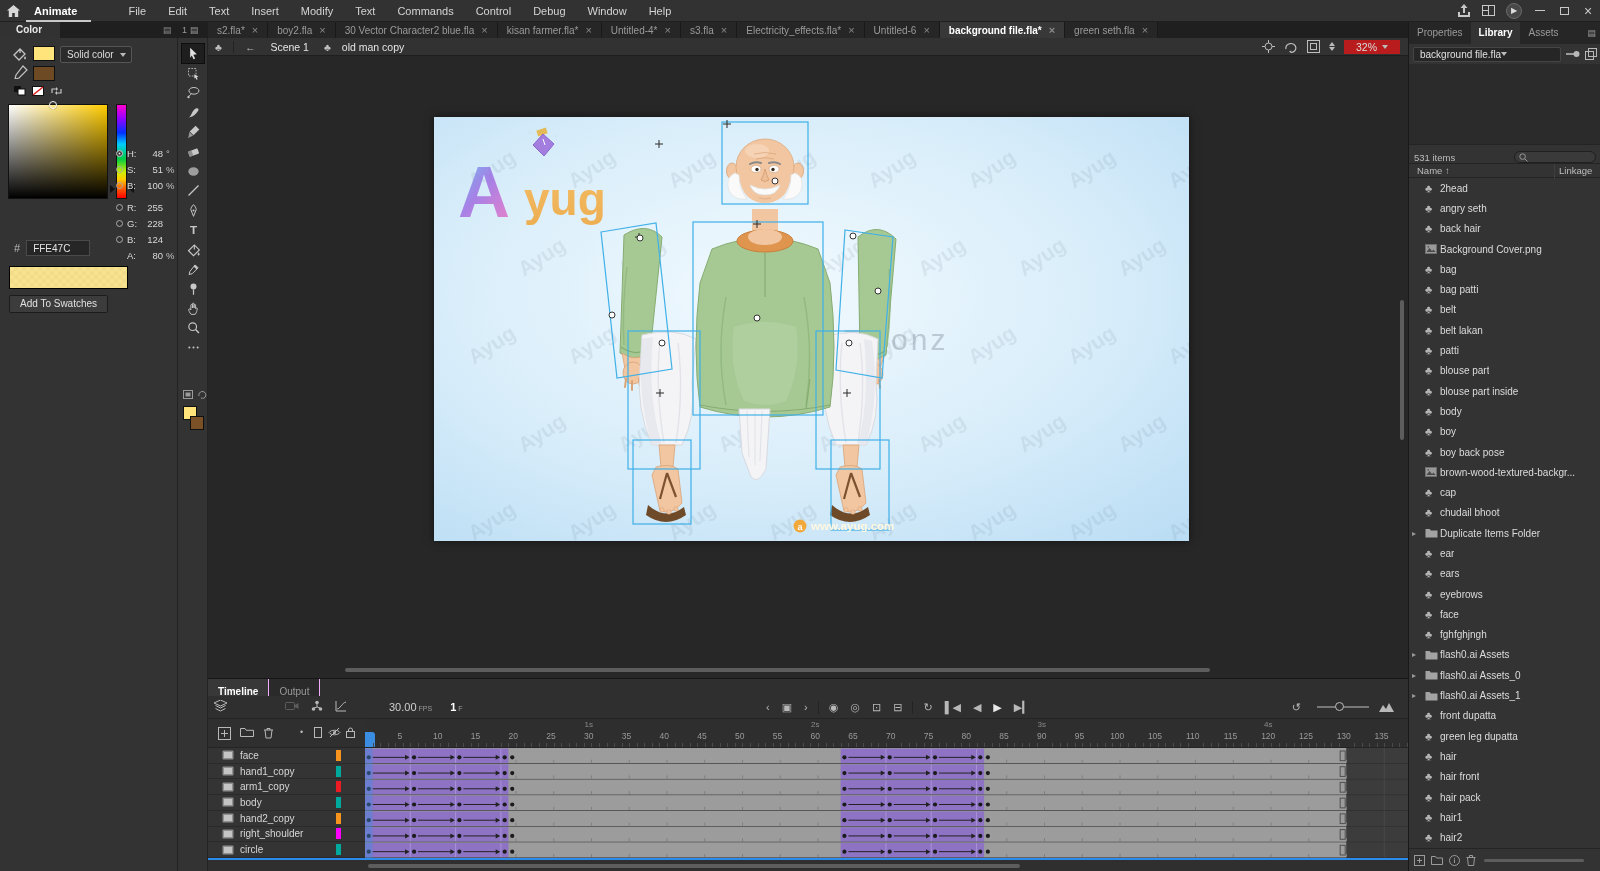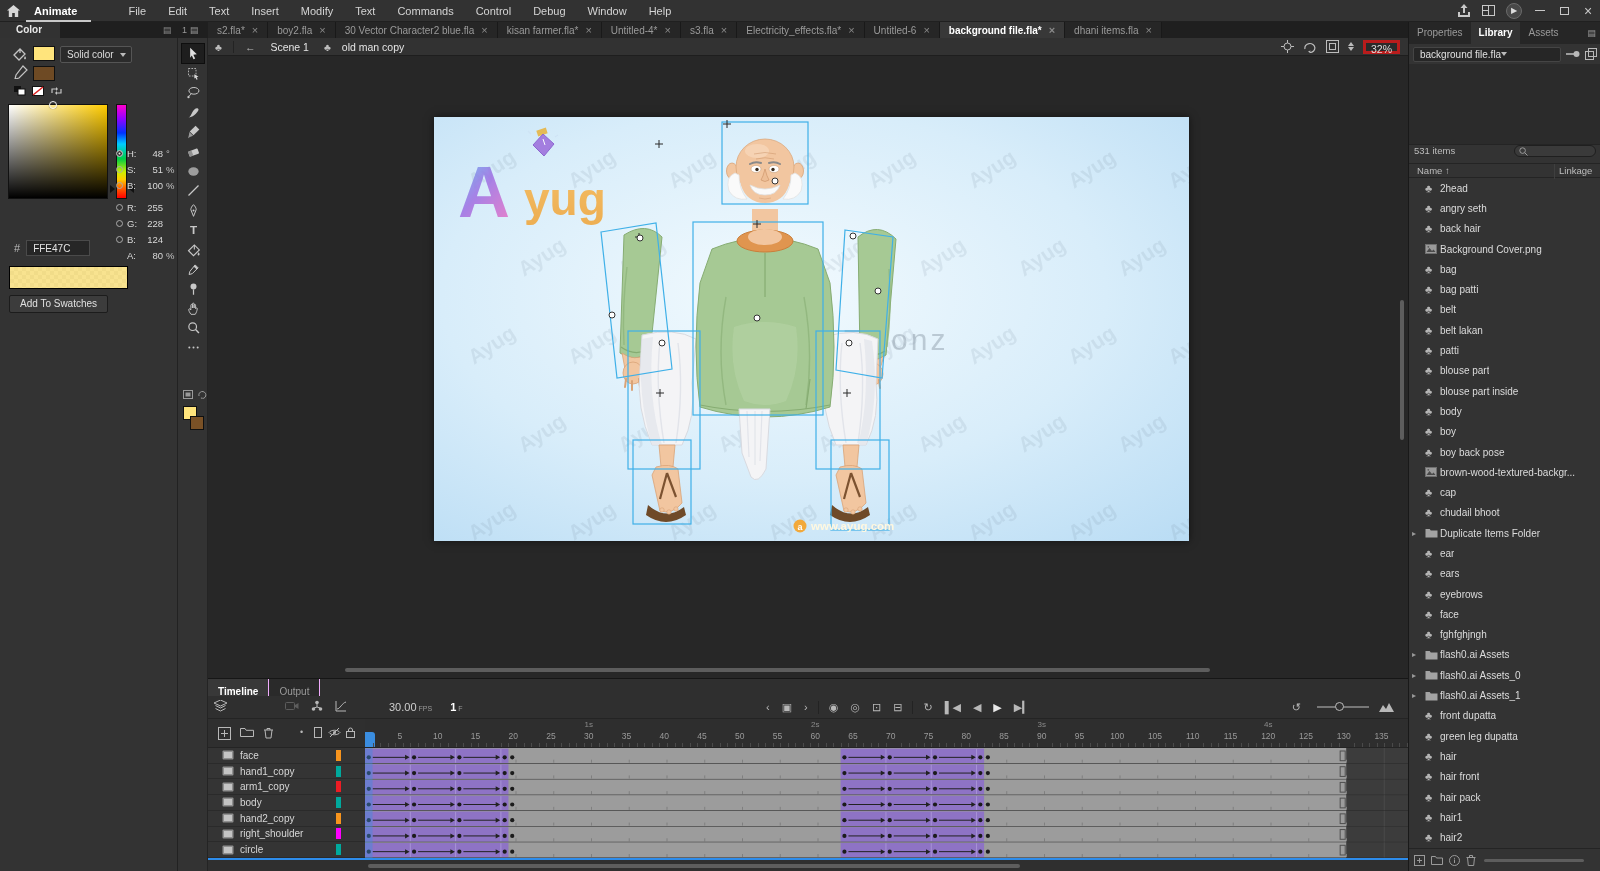--- a/index.html
+++ b/index.html
@@ -89,22 +89,22 @@
   .doc-tab{display:flex;align-items:center;gap:7px;padding:0 9px;height:16px;background:#262626;
            border-right:1px solid #191919;color:#9a9a9a;font-size:10px;white-space:nowrap;}
   .doc-tab.active{background:#383838;color:#fff;font-weight:bold;}
   .doc-tab-close{color:#8a8a8a;font-size:11px;line-height:10px;}
 
   #editbar{position:absolute;left:0;top:16px;width:1200px;height:18px;background:#323232;
            border-bottom:1px solid #1e1e1e;display:flex;align-items:center;font-size:10.5px;}
   .eb-ic{color:#bdbdbd;margin:0 7px;}
   .eb-sep{width:1px;height:12px;background:#232323;margin:0 4px;}
   #eb-right{margin-left:auto;display:flex;align-items:center;gap:9px;padding-right:8px;}
-  #zoom-field{display:flex;align-items:center;gap:5px;background:#2a2a2a;border:3px solid #b91c1c;
-      height:14px;padding:0 5px;color:#ddd;flex-direction:column;}
+  #zoom-field{display:flex;align-items:center;gap:5px;background:#2a2a2a;border:7px solid #b91c1c;
+      height:14px;padding:0 5px;color:#ddd;}
   .stepper{display:flex;flex-direction:column;gap:1px;}
   .st-up{width:0;height:0;border-left:3px solid transparent;border-right:3px solid transparent;border-bottom:4px solid #bbb;}
   .st-dn{width:0;height:0;border-left:3px solid transparent;border-right:3px solid transparent;border-top:4px solid #bbb;}
 
   #canvas{position:absolute;left:0;top:34px;width:1200px;height:622px;background:#272727;overflow:hidden;}
   #stage{position:absolute;left:226px;top:61px;width:755px;height:424px;box-shadow:0 0 8px rgba(0,0,0,0.55);}
   #canvas-hscroll{position:absolute;left:137px;top:612px;width:865px;height:4px;background:#5d5d5d;border-radius:2px;}
   #canvas-vscroll{position:absolute;left:1192px;top:244px;width:4px;height:140px;background:#5d5d5d;border-radius:2px;}
 
   
@@ -146,21 +146,21 @@
   
   #rightpanel{position:absolute;left:1408px;top:22px;width:192px;height:849px;background:#333333;border-left:1px solid #191919;}
   #rp-tabs{position:absolute;left:0;top:0;width:192px;height:22px;background:#262626;display:flex;align-items:center;}
   .rp-tab{padding:0 8px;font-size:10px;color:#9a9a9a;line-height:22px;}
   .rp-tab.active{color:#fff;font-weight:bold;background:#333333;height:22px;}
   #rp-menu{position:absolute;right:4px;top:6px;color:#9a9a9a;font-size:9px;}
   #lib-docrow{position:absolute;left:0;top:22px;width:192px;height:20px;display:flex;align-items:center;gap:5px;padding:0 4px;}
   #lib-docsel{flex:1;height:15px;background:#262626;border:1px solid #454545;border-radius:2px;color:#e0e0e0;
       font-size:10px;display:flex;align-items:center;justify-content:flex-start;padding:0 6px;}
   #lib-preview{position:absolute;left:0;top:42px;width:192px;height:81px;background:#2b2b2b;border-bottom:1px solid #242424;}
-  #lib-countrow{position:absolute;left:0;top:123px;width:192px;height:18px;display:flex;align-items:flex-start;padding:0 5px;}
+  #lib-countrow{position:absolute;left:0;top:123px;width:192px;height:18px;display:flex;align-items:flex-end;padding:0 5px;}
   #lib-count{font-size:9.5px;color:#bdbdbd;}
   #lib-search{margin-left:auto;width:82px;height:12px;background:#3a3a3a;border:1px solid #1f1f1f;border-radius:6px;
       display:flex;align-items:center;padding-left:4px;}
   #lib-cols{position:absolute;left:0;top:141px;width:192px;height:15px;border-top:1px solid #242424;border-bottom:1px solid #242424;
       font-size:9.5px;color:#bdbdbd;}
   #col-name{position:absolute;left:8px;top:1px;}
   #col-linkage{position:absolute;left:150px;top:1px;}
   #col-div{position:absolute;left:145px;top:0;width:1px;height:15px;background:#3f3f3f;}
   #lib-list{position:absolute;left:0;top:156px;width:192px;height:670px;overflow:hidden;}
   .lib-row{position:relative;height:20.3px;display:flex;align-items:center;font-size:10px;color:#dcdcdc;}
@@ -461,21 +461,21 @@
         </div>
         <div class="doc-tab">
           <span class="doc-tab-label">Untitled-6</span>
           <span class="doc-tab-close">×</span>
         </div>
         <div class="doc-tab active">
           <span class="doc-tab-label">background file.fla*</span>
           <span class="doc-tab-close">×</span>
         </div>
         <div class="doc-tab">
-          <span class="doc-tab-label">dhani items.fla</span>
+          <span class="doc-tab-label">green seth.fla</span>
           <span class="doc-tab-close">×</span>
         </div>
       </div>
 
     <div id="editbar">
       <span class="eb-ic">♣</span>
       <span class="eb-sep"></span>
       <span class="eb-ic">←</span>
       <span style="margin:0 8px;color:#e4e4e4;">Scene 1</span>
       <span class="eb-ic">♣</span>

